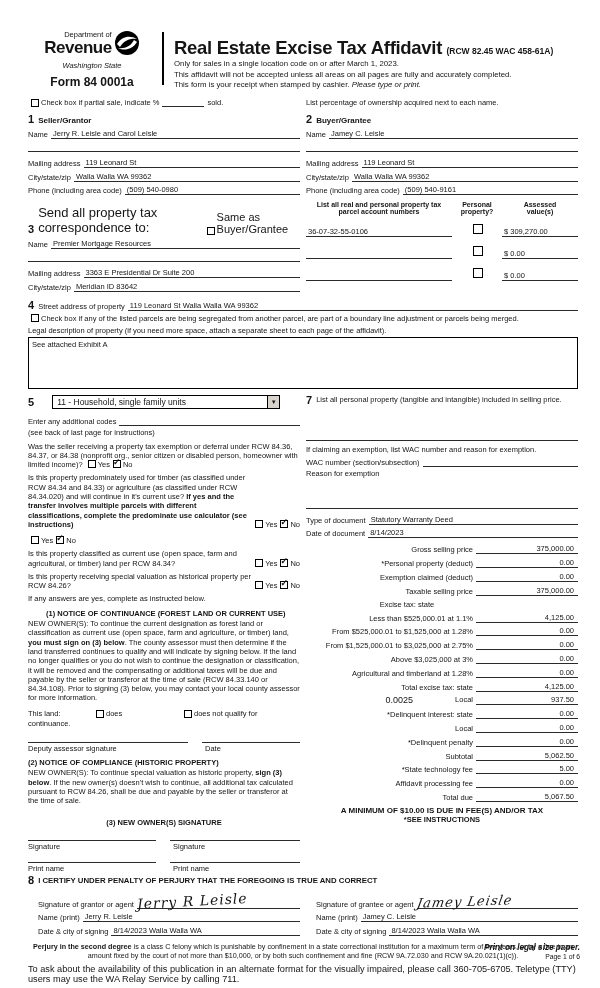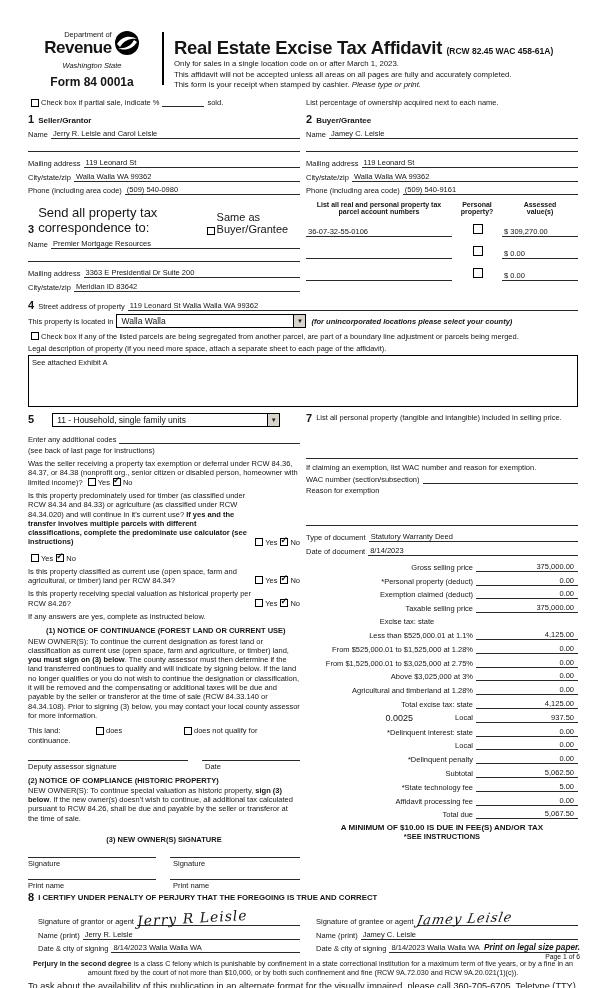--- a/index.html
+++ b/index.html
@@ -228,28 +228,20 @@
       </div>
     </div>
   </div>
 
   <div style="margin-top:8px;">
     <div class="frow" style="margin-top:0;">
       <span class="sec-num">4</span>
       <span class="lbl">Street address of property</span>
       <span class="ul fill val">119 Leonard St Walla Walla WA 99362</span>
     </div>
-    <div class="frow" style="align-items:center;">
-      <span class="lbl">This property is located in</span>
-      <span class="dd" style="width:190px;">
-        <span class="dd-text fill">Walla Walla</span>
-        <span class="dd-btn">▼</span>
-      </span>
-      <span class="b it" style="font-size:7.5px; margin-left:5px;">(for unincorporated locations please select your county)</span>
-    </div>
     <div class="frow" style="align-items:flex-start;">
       <span class="cb"></span>
       <span style="font-size:7.5px;">Check box if any of the listed parcels are being segregated from another parcel, are part of a boundary line adjustment or parcels being merged.</span>
     </div>
     <div class="para" style="margin-top:3px;">Legal description of property (if you need more space, attach a separate sheet to each page of the affidavit).</div>
     <div class="legal-box">
       <span>See attached Exhibit A</span>
     </div>
   </div>
 

